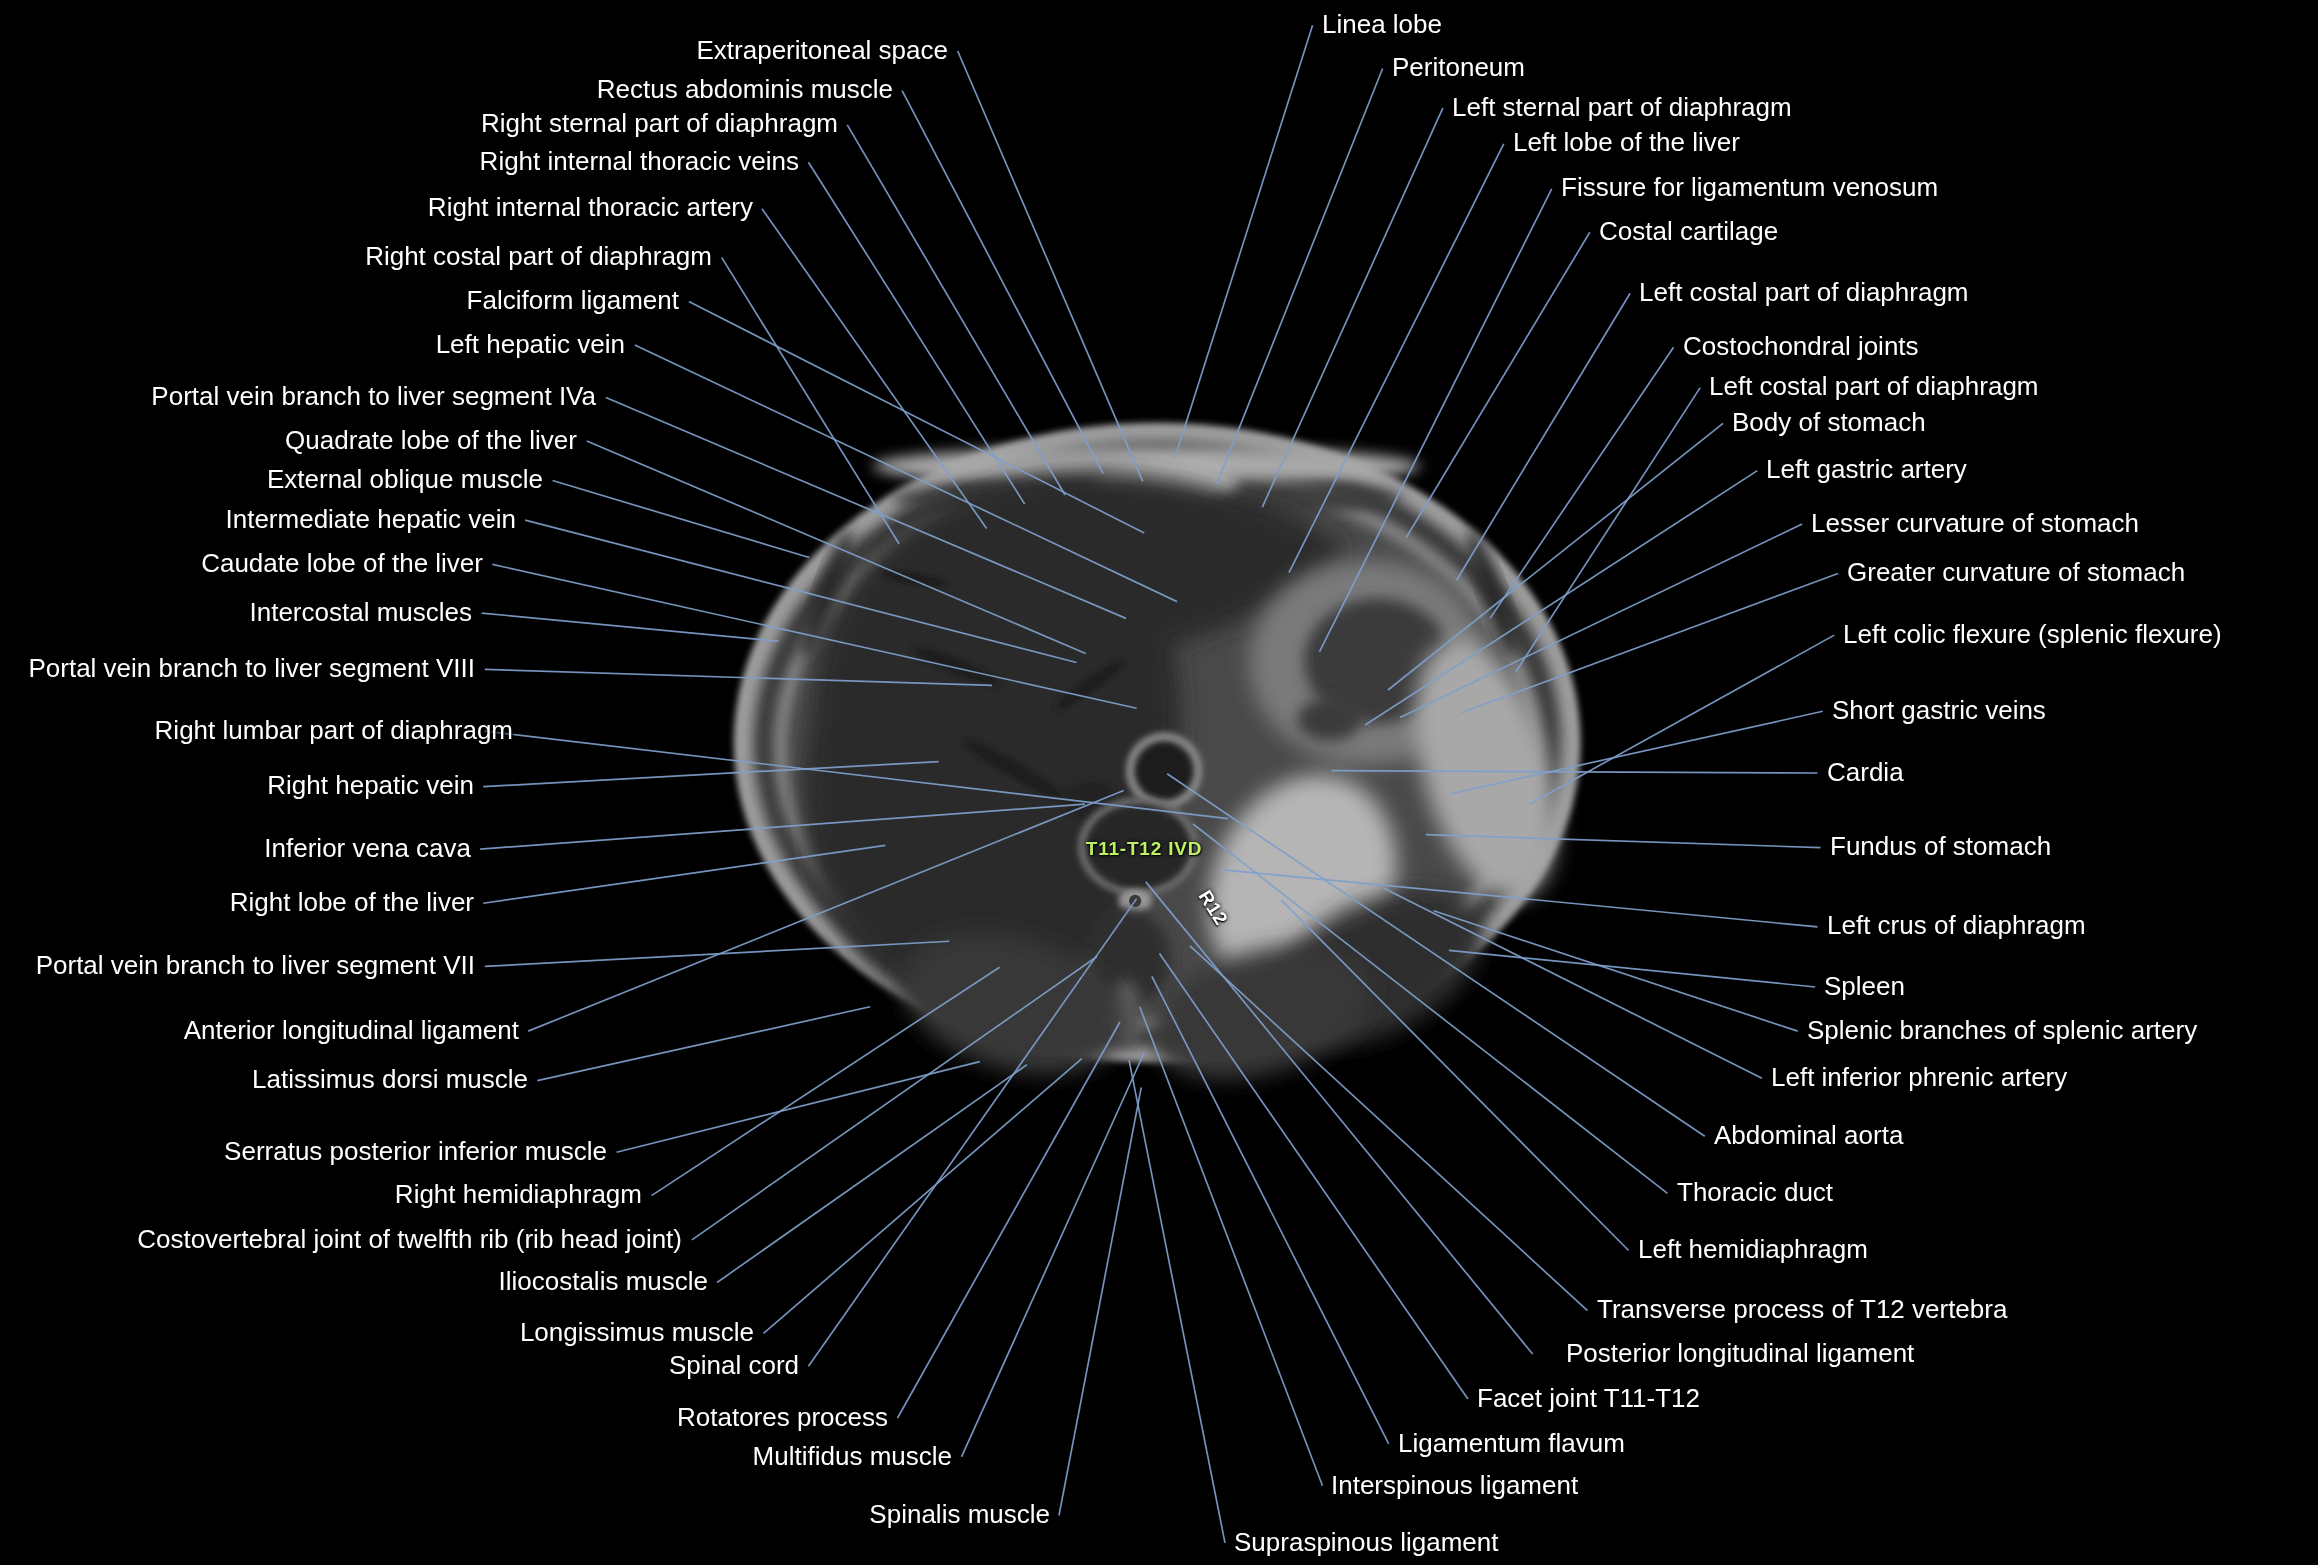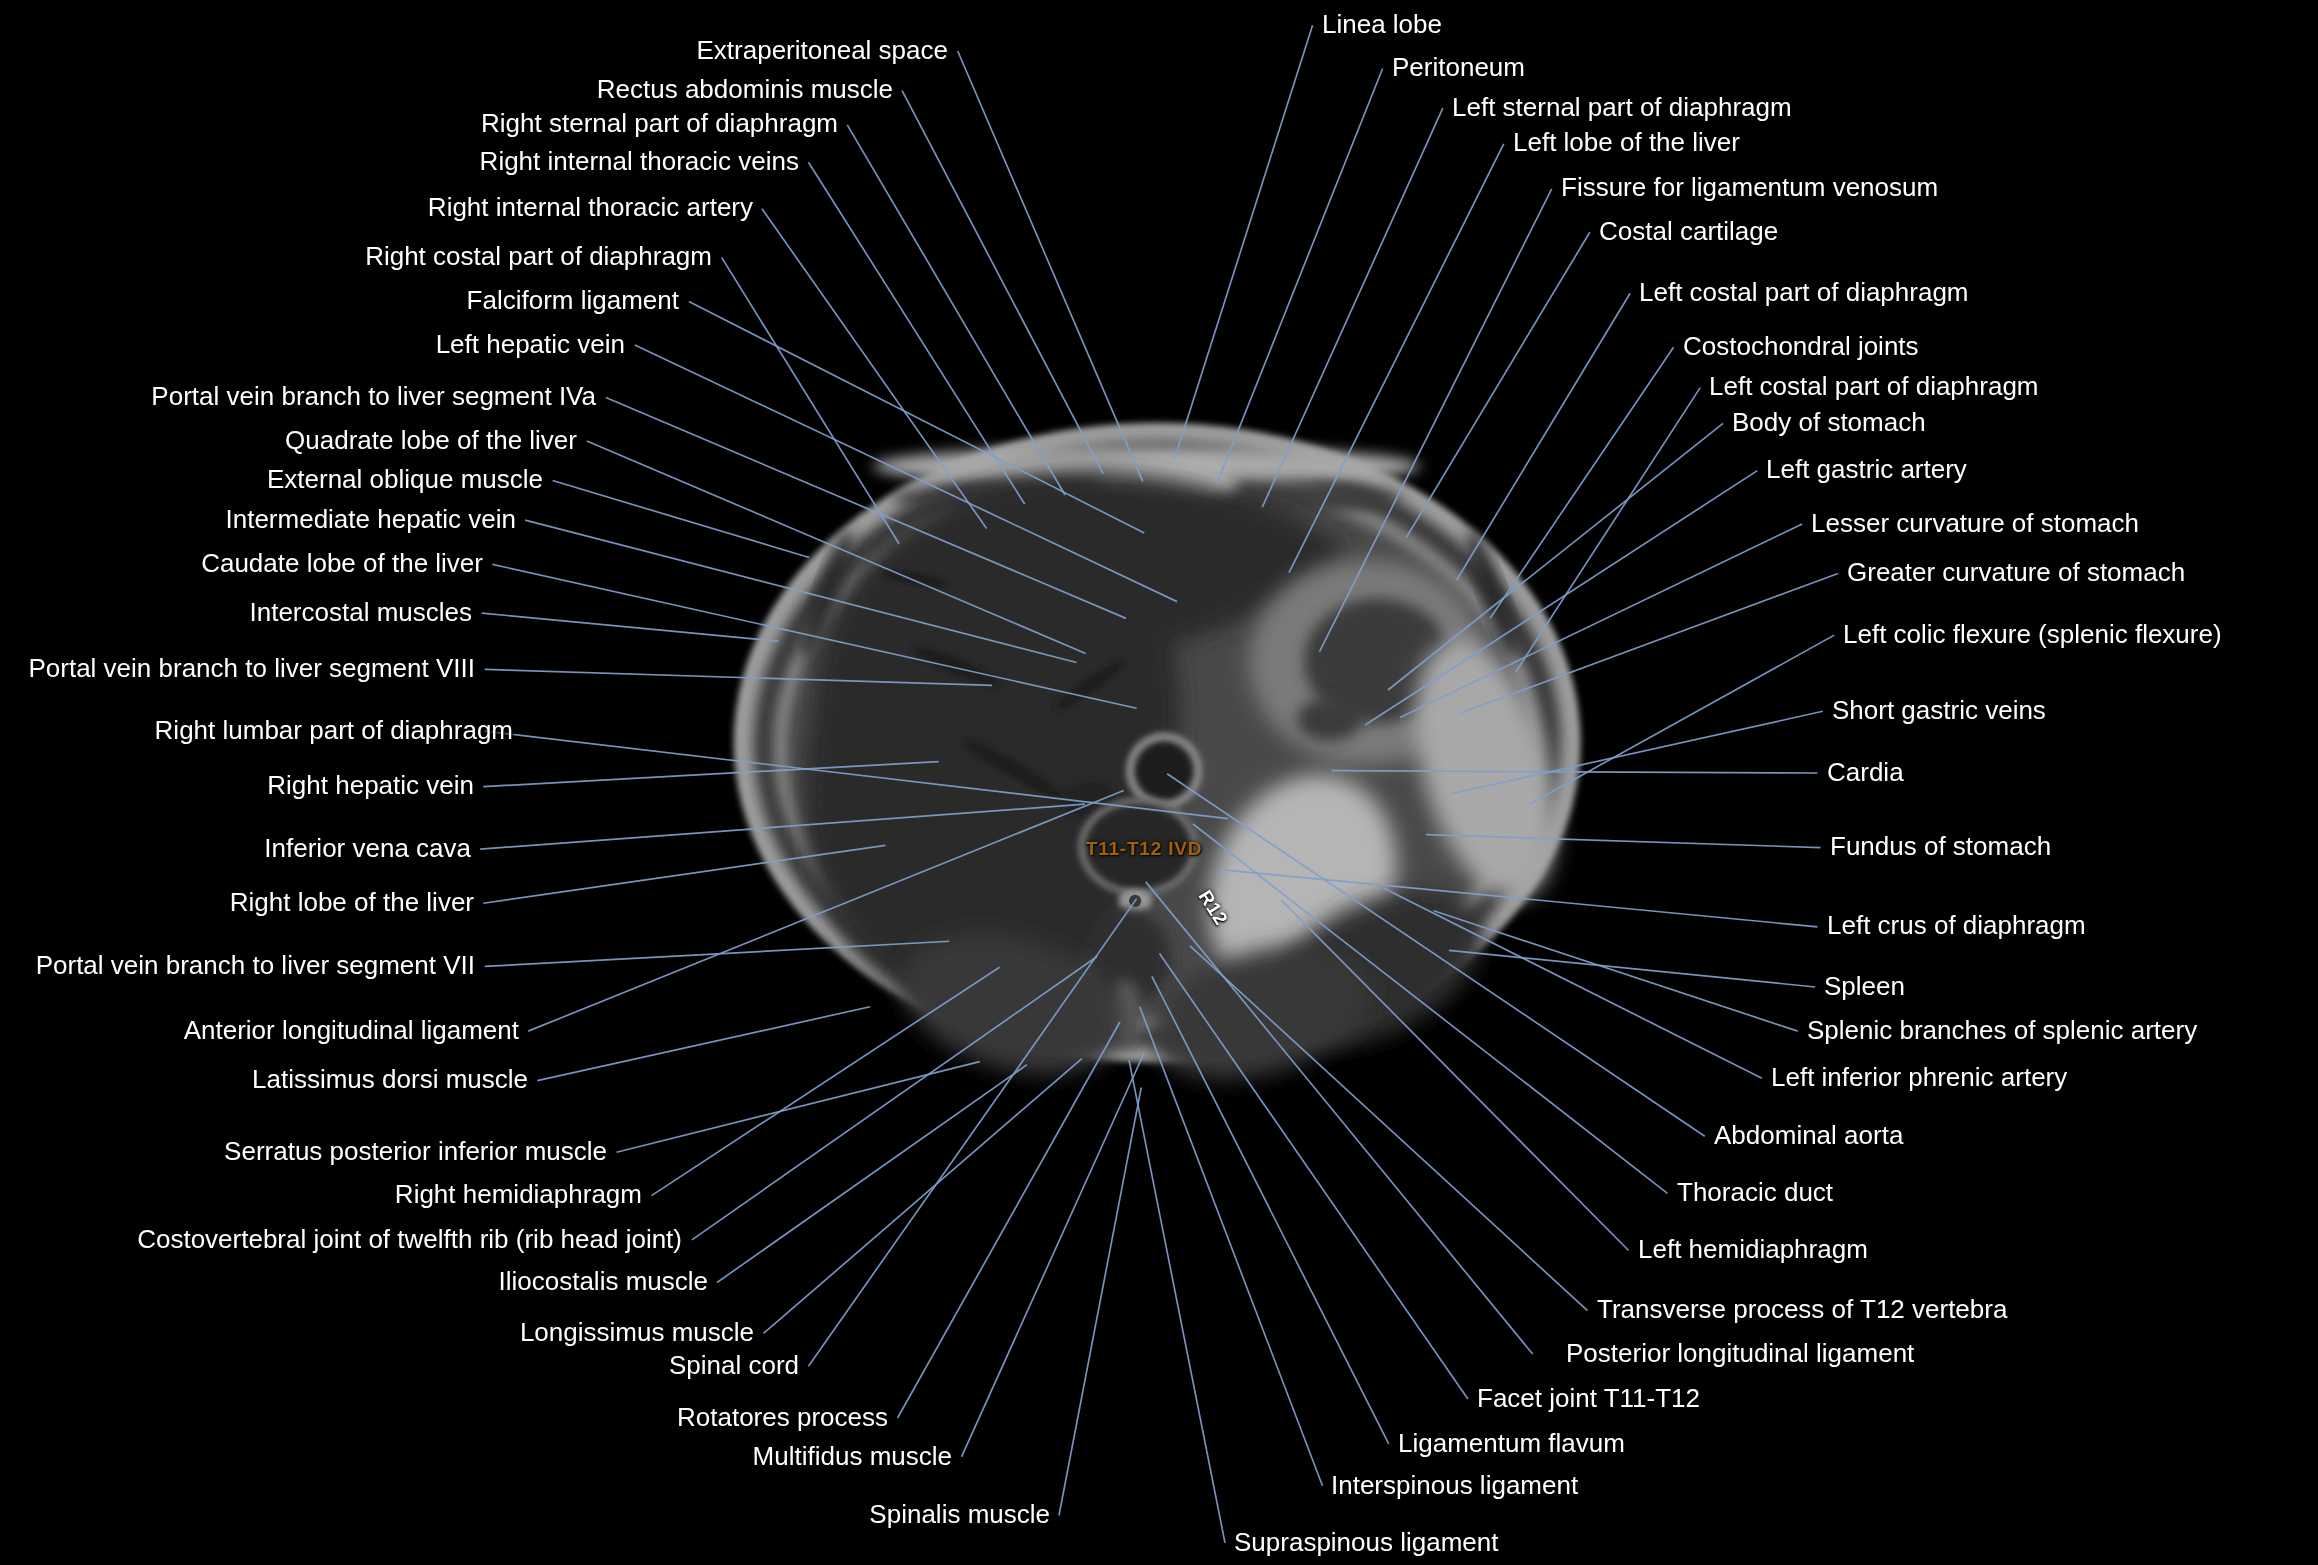--- a/index.html
+++ b/index.html
@@ -232,18 +232,18 @@
       <div class="label right" style="left: 1638px; top: 1249px;">Left hemidiaphragm</div>
       <div class="label right" style="left: 1597px; top: 1309px;">Transverse process of T12 vertebra</div>
       <div class="label right" style="left: 1542px; top: 1353px; margin-left: 24px;">Posterior longitudinal ligament</div>
       <div class="label right" style="left: 1477px; top: 1398px;">Facet joint T11-T12</div>
       <div class="label right" style="left: 1398px; top: 1443px;">Ligamentum flavum</div>
       <div class="label right" style="left: 1331px; top: 1485px;">Interspinous ligament</div>
       <div class="label right" style="left: 1234px; top: 1542px;">Supraspinous ligament</div>
     </div>
 
   <div id="scan-annotations">
-      <div class="scan-annotation" style="left: 1144px; top: 849px; color: #a16207; transform: translate(-50%, -50%) rotate(0deg);">T11-T12 IVD</div>
+      <div class="scan-annotation" style="left: 1144px; top: 849px; color: #bef264; transform: translate(-50%, -50%) rotate(0deg);">T11-T12 IVD</div>
       <div class="scan-annotation" style="left: 1213px; top: 908px; color: rgb(255, 255, 255); transform: translate(-50%, -50%) rotate(58deg);">R12</div>
     </div>
 
 </div>
 
 
 </body></html>

